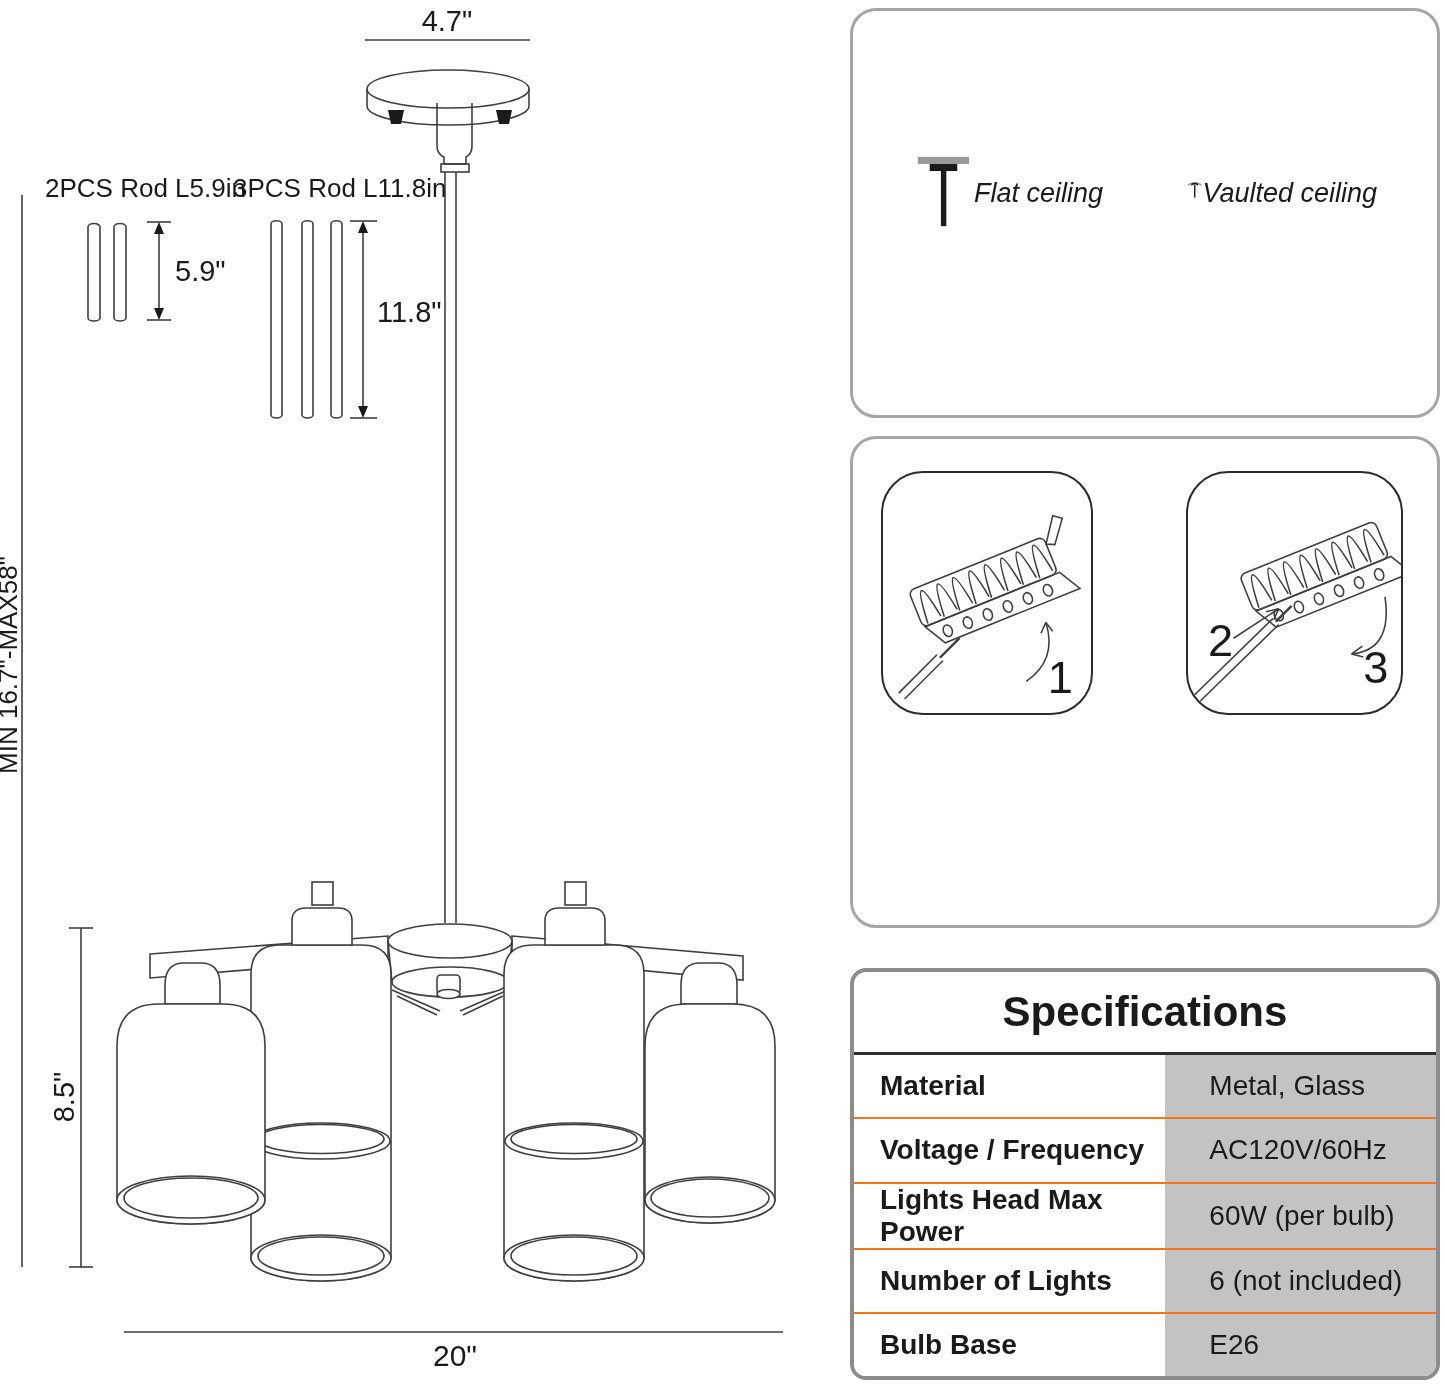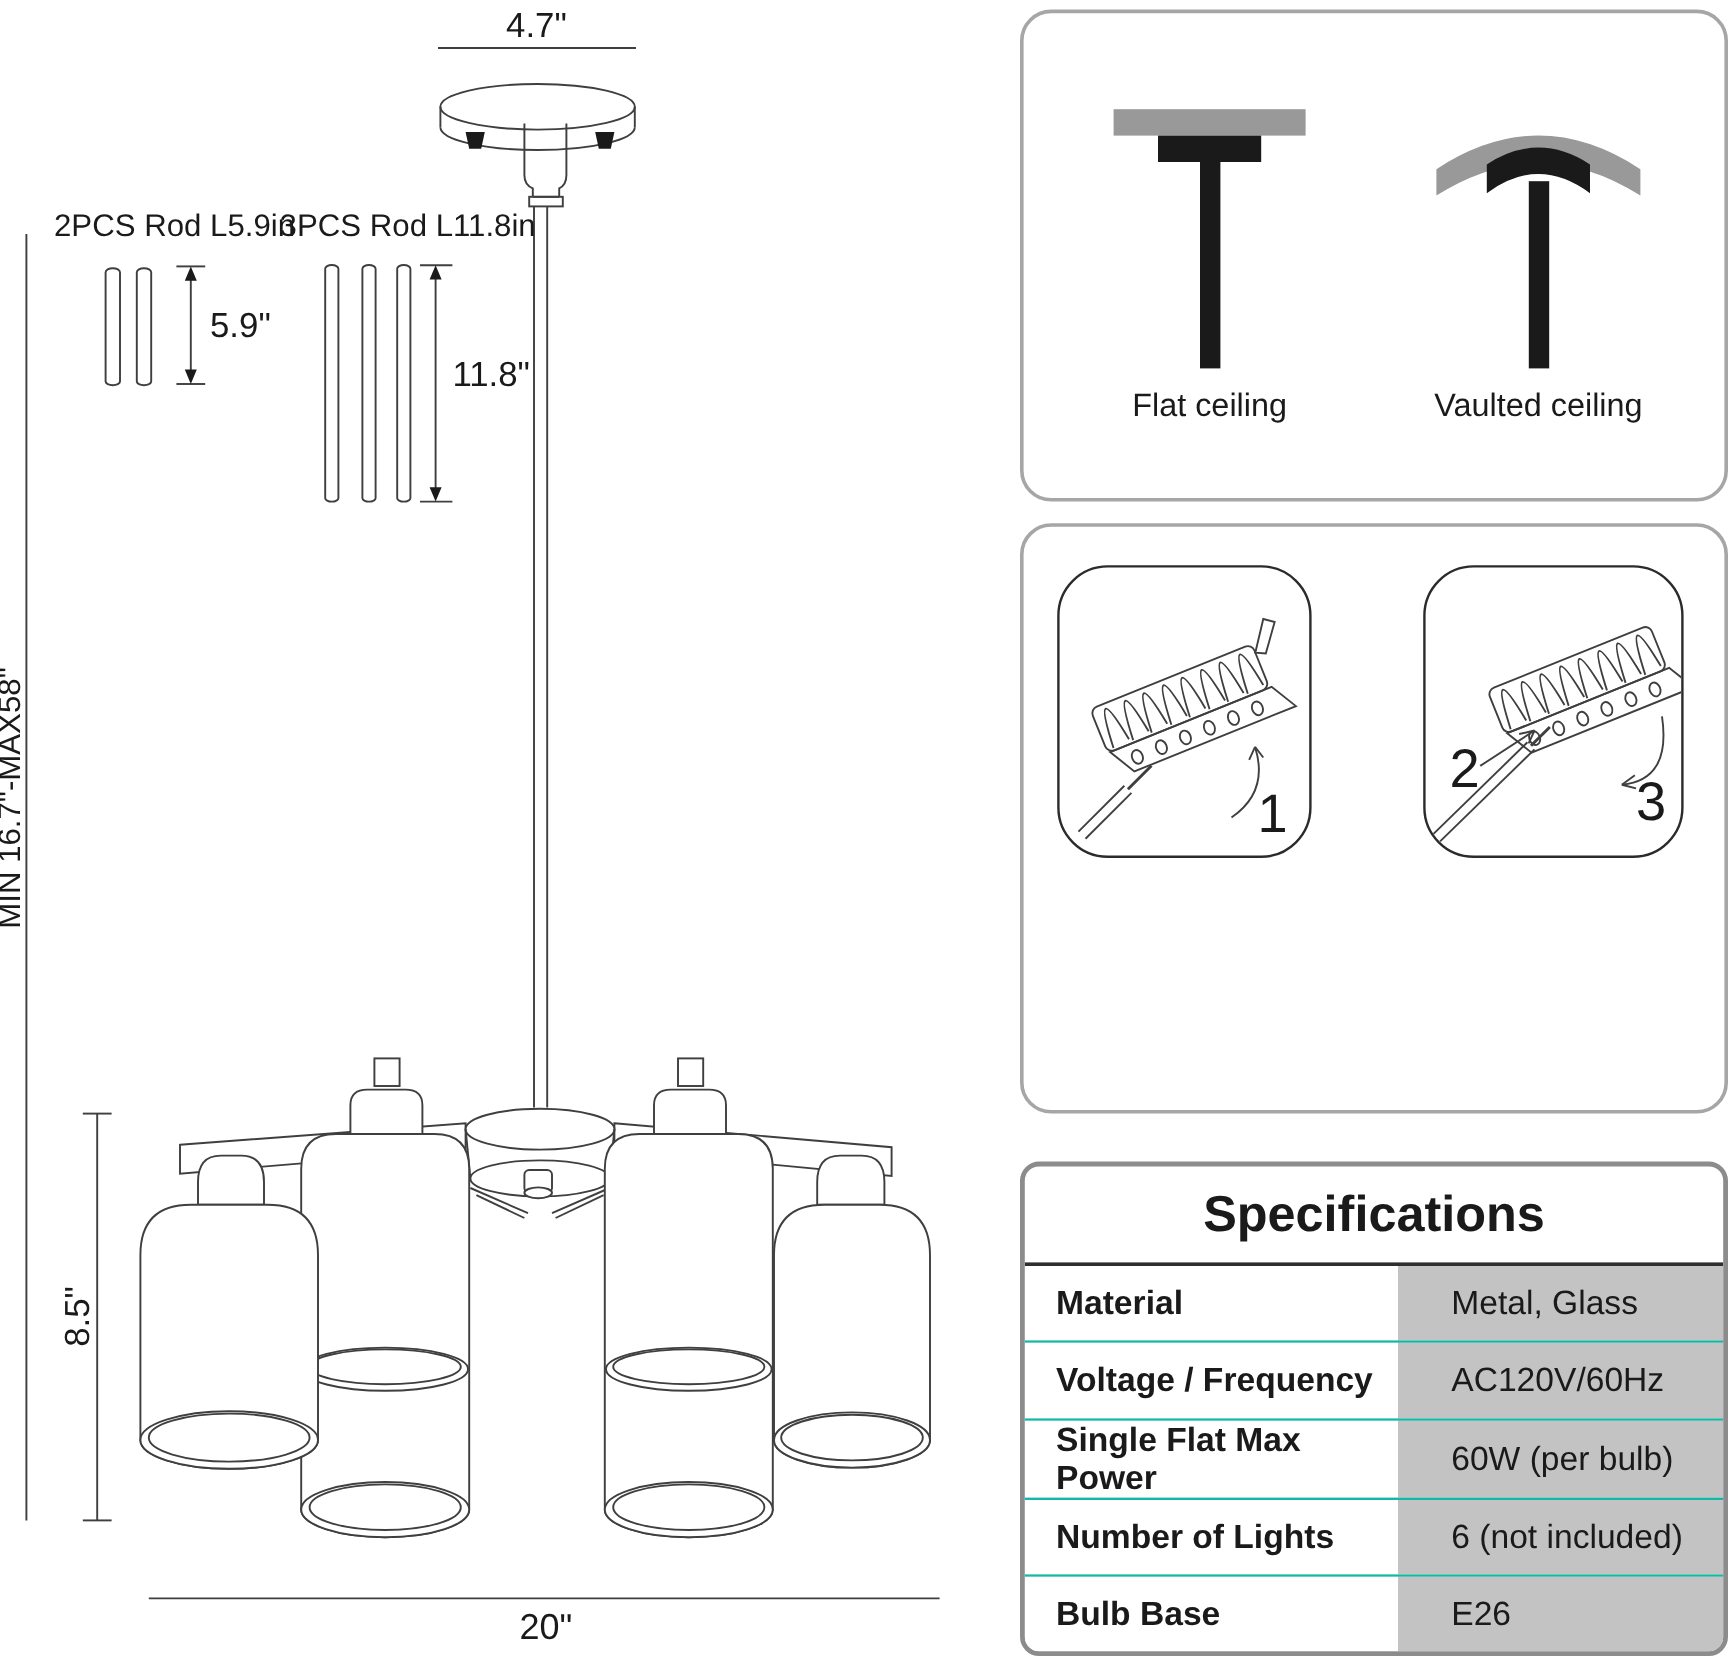--- a/index.html
+++ b/index.html
@@ -3,36 +3,36 @@
 <meta charset="utf-8">
 <style>
   html,body{margin:0;padding:0;background:#fff;}
   .canvas{
     position:relative;width:1445px;height:1386px;background:#fff;overflow:hidden;
     font-family:"Liberation Sans", sans-serif;color:#1a1a1a;
   }
   .left-diagram{position:absolute;left:0;top:0;}
   .panel{position:absolute;background:#fff;border:3px solid #a6a6a6;border-radius:26px;box-sizing:border-box;}
   .panel-ceiling{left:850px;top:8px;width:590px;height:410px;display:flex;justify-content:space-around;align-items:flex-start;padding:52px 18px 0 18px;}
-  .ceil-item{display:flex;flex-direction:column;align-items:center;width:190px;}
+  .ceil-item{display:flex;flex-direction:row;align-items:center;width:190px;font-style:italic;}
   .ceil-item svg{width:190px;height:250px;}
   .ceil-label{font-size:27px;margin-top:10px;white-space:nowrap;}
   .panel-steps{left:850px;top:436px;width:590px;height:492px;}
   .inset{position:absolute;border:2px solid #2b2b2b;border-radius:42px;box-sizing:border-box;overflow:hidden;}
   .inset svg{width:100%;height:100%;}
   .inset-1{left:28px;top:32px;width:212px;height:244px;}
   .inset-2{left:333px;top:32px;width:217px;height:244px;}
   .steps-text{position:absolute;left:0;top:300px;width:100%;}
   .step-line{font-size:27px;padding-left:112px;margin-bottom:19px;white-space:nowrap;}
   .step-line.indent{padding-left:190px;}
   .panel-specs{left:850px;top:968px;width:590px;height:412px;border:4px solid #8c8c8c;border-radius:16px;display:flex;flex-direction:column;overflow:hidden;}
   .spec-title{height:80px;flex:0 0 80px;display:flex;align-items:center;justify-content:center;
     font-size:42px;font-weight:bold;border-bottom:3px solid #2e2e2e;}
   .spec-rows{flex:1;display:flex;flex-direction:column;}
-  .spec-row{flex:1;display:flex;border-top:2px solid #14b8a6;}
+  .spec-row{flex:1;display:flex;border-top:2px solid #f97316;}
   .spec-row:first-child{border-top:none;}
   .spec-label{width:53.5%;display:flex;align-items:center;padding-left:26px;font-weight:bold;font-size:28px;box-sizing:border-box;background:#fff;}
   .spec-value{width:46.5%;display:flex;align-items:center;padding-left:44px;font-size:28px;box-sizing:border-box;background:#c3c3c3;}
   svg text{font-family:"Liberation Sans", sans-serif;fill:#1a1a1a;}
   .ln{stroke:#3f3f3f;stroke-width:1.6;fill:none;}
   .lnw{stroke:#3f3f3f;stroke-width:1.6;fill:#ffffff;}
   .lnf{fill:#1a1a1a;stroke:none;}
 </style>
 </head>
 <body>
@@ -238,21 +238,21 @@
     <div class="spec-rows">
       <div class="spec-row">
         <div class="spec-label">Material</div>
         <div class="spec-value">Metal, Glass</div>
       </div>
       <div class="spec-row">
         <div class="spec-label">Voltage / Frequency</div>
         <div class="spec-value">AC120V/60Hz</div>
       </div>
       <div class="spec-row">
-        <div class="spec-label">Single Flat Max Power</div>
+        <div class="spec-label">Lights Head Max Power</div>
         <div class="spec-value">60W (per bulb)</div>
       </div>
       <div class="spec-row">
         <div class="spec-label">Number of Lights</div>
         <div class="spec-value">6 (not included)</div>
       </div>
       <div class="spec-row">
         <div class="spec-label">Bulb Base</div>
         <div class="spec-value">E26</div>
       </div>

